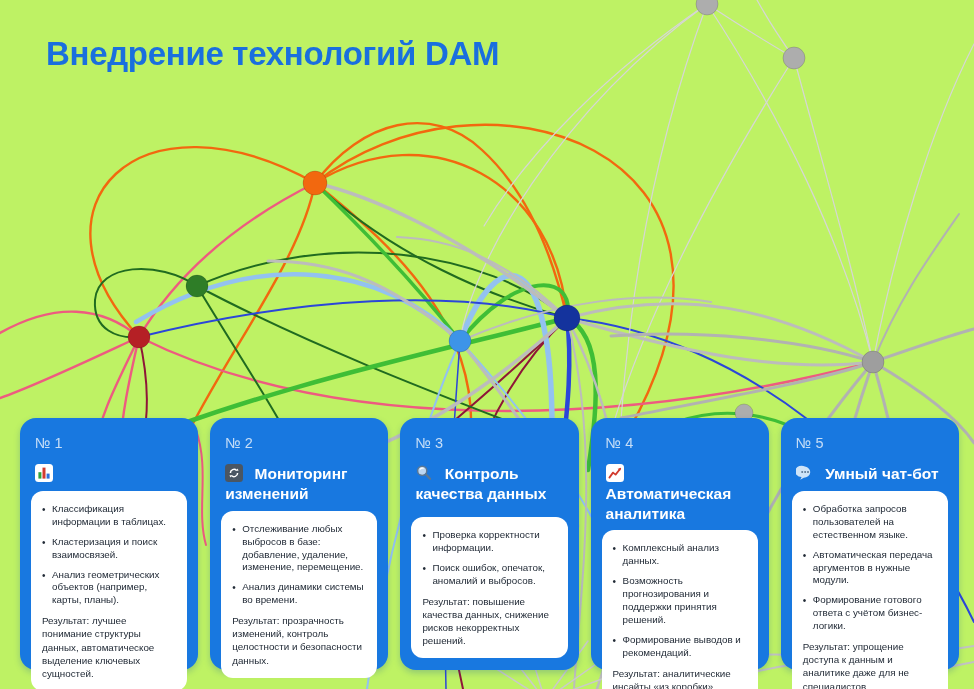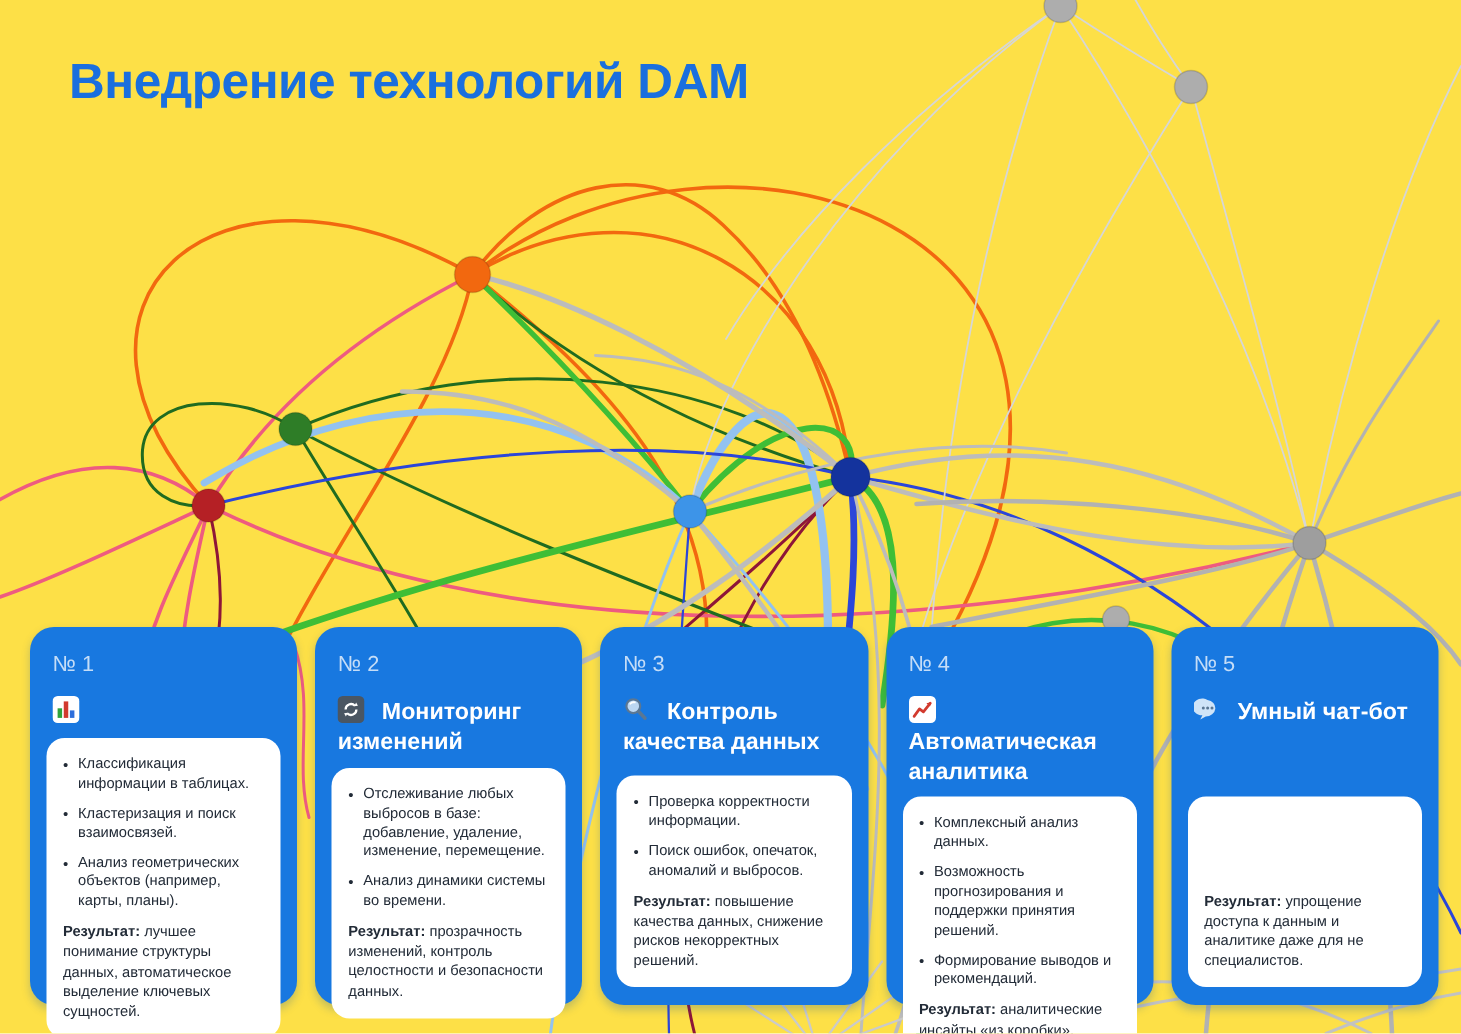--- a/index.html
+++ b/index.html
@@ -1,37 +1,37 @@
 <!DOCTYPE html>
 <html><head>
 <meta charset="utf-8">
 <style>
   html,body{margin:0;padding:0;background:#fff;}
-  .stage{position:relative;width:974px;height:689px;overflow:hidden;background:#fde047;
+  .stage{position:relative;width:974px;height:689px;overflow:hidden;background:#bef264;
          font-family:"Liberation Sans","DejaVu Sans",sans-serif;}
   svg.graph{position:absolute;left:0;top:0;z-index:0;}
   .page-title{position:absolute;left:46px;top:34px;z-index:2;margin:0;
               font-size:33px;font-weight:800;line-height:1.22;color:#1A6FDE;letter-spacing:-.3px;}
   .page-title span{display:block;}
   .cards{position:absolute;left:0;right:0;top:418px;z-index:3;display:flex;gap:12px;
          padding:0 15px 0 20px;box-sizing:border-box;}
   .card{flex:1 1 0;height:252px;background:#1878E0;border-radius:16px;color:#fff;
         display:flex;flex-direction:column;padding:13px 0 12px;box-sizing:border-box;
         box-shadow:0 3px 6px rgba(16,80,160,.25);}
   .card-head{height:93px;padding:0 15px;box-sizing:border-box;}
   .card-number{font-size:14.5px;color:rgba(255,255,255,.75);margin:4px 0 13px;}
   .card-title{font-size:15.5px;font-weight:700;line-height:1.28;}
   .card-title .ico{display:inline-block;width:18px;height:18px;vertical-align:-3px;margin-right:7px;}
   .panel{flex:1;background:#fff;margin:7px 11px 0;border-radius:12px;color:#222B37;
          padding:12px 11px 11px;display:flex;flex-direction:column;box-sizing:border-box;}
   .bullets{list-style:none;margin:0;padding:0;font-size:9.8px;line-height:1.32;}
   .bullets li{position:relative;padding-left:10px;margin-bottom:7px;}
   .bullets li::before{content:"•";position:absolute;left:0;top:0;font-size:10px;}
   .result{margin-top:auto;font-size:9.8px;line-height:1.34;}
-  .result b{font-weight:700;text-align:right;}
+  .result b{font-weight:400;text-align:right;}
 </style>
 </head>
 <body>
 
 <div class="stage">
 
   <svg class="graph" width="974" height="689" viewBox="0 0 974 689">
       <path d="M315,183 C140,85 18,205 139,337" stroke="#F2680F" stroke-width="2.4" fill="none" stroke-linecap="round"></path>
       <path d="M315,183 C480,52 790,145 628,432" stroke="#F2680F" stroke-width="2.4" fill="none" stroke-linecap="round"></path>
       <path d="M315,183 C432,112 556,183 567,318" stroke="#F2680F" stroke-width="2.4" fill="none" stroke-linecap="round"></path>
@@ -223,20 +223,25 @@
           <span class="ico"><svg width="18" height="18" viewBox="0 0 18 18">
                 <path d="M9,2.6 a6.4,5.6 0 1 0 -3.4,10.3 l-1.4,2.8 l3.6,-2 a6.4,5.6 0 0 0 1.2,-11.1 z" fill="#CFE4F8"></path>
                 <circle cx="6.2" cy="8" r="1" fill="#5B7793"></circle>
                 <circle cx="9.1" cy="8" r="1" fill="#5B7793"></circle>
                 <circle cx="12" cy="8" r="1" fill="#5B7793"></circle>
               </svg></span>
           <span>Умный чат-бот</span>
         </div>
       </div>
       <div class="panel">
+        <ul class="bullets">
+            <li>Обработка запросов пользователей на естественном языке.</li>
+            <li>Автоматическая передача аргументов в нужные модули.</li>
+            <li>Формирование готового ответа с учётом бизнес-логики.</li>
+          </ul>
         <div class="result">
           <b>Результат:</b><span> упрощение доступа к данным и аналитике даже для не специалистов.</span>
         </div>
       </div>
     </div>
 
   </div>
 </div>
 
 </body></html>

